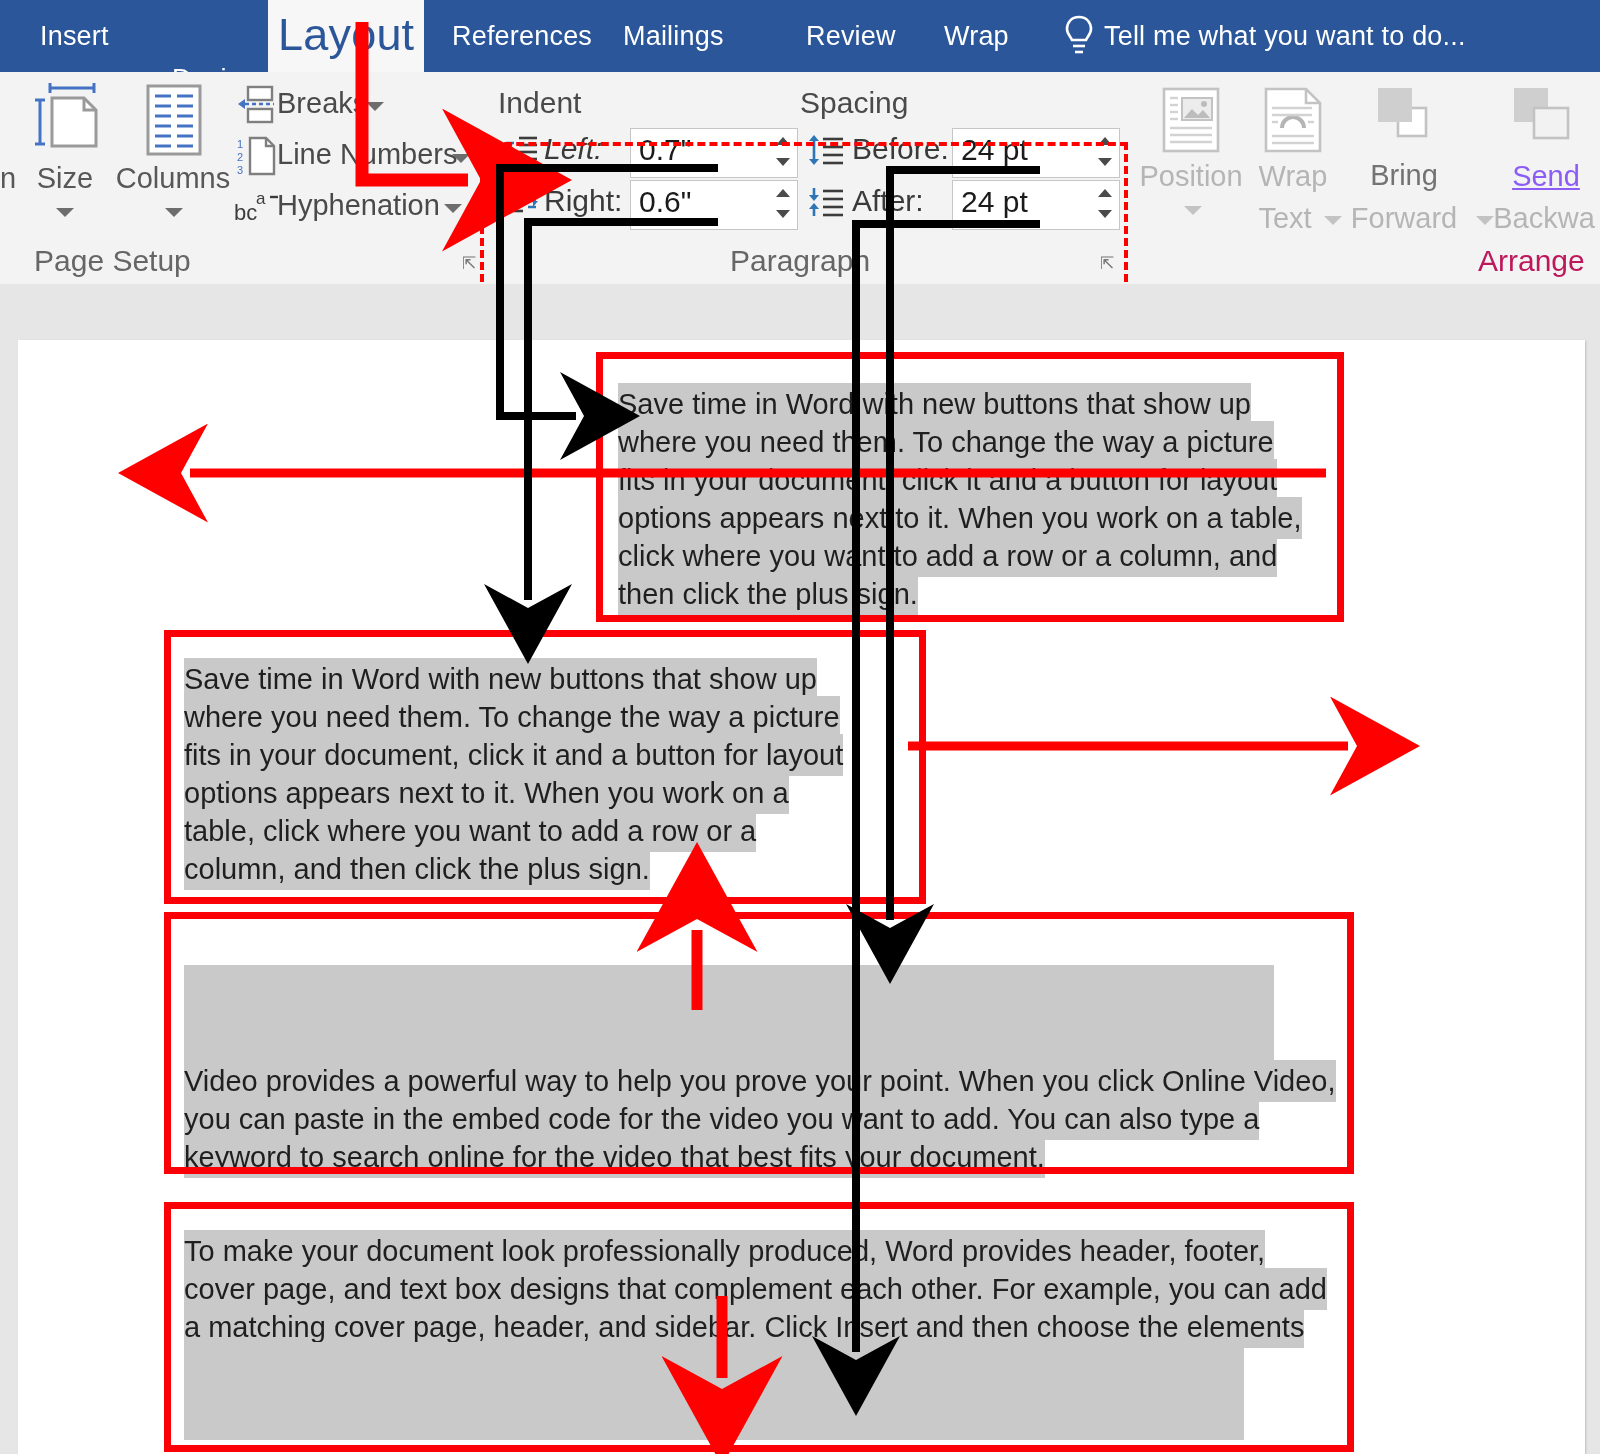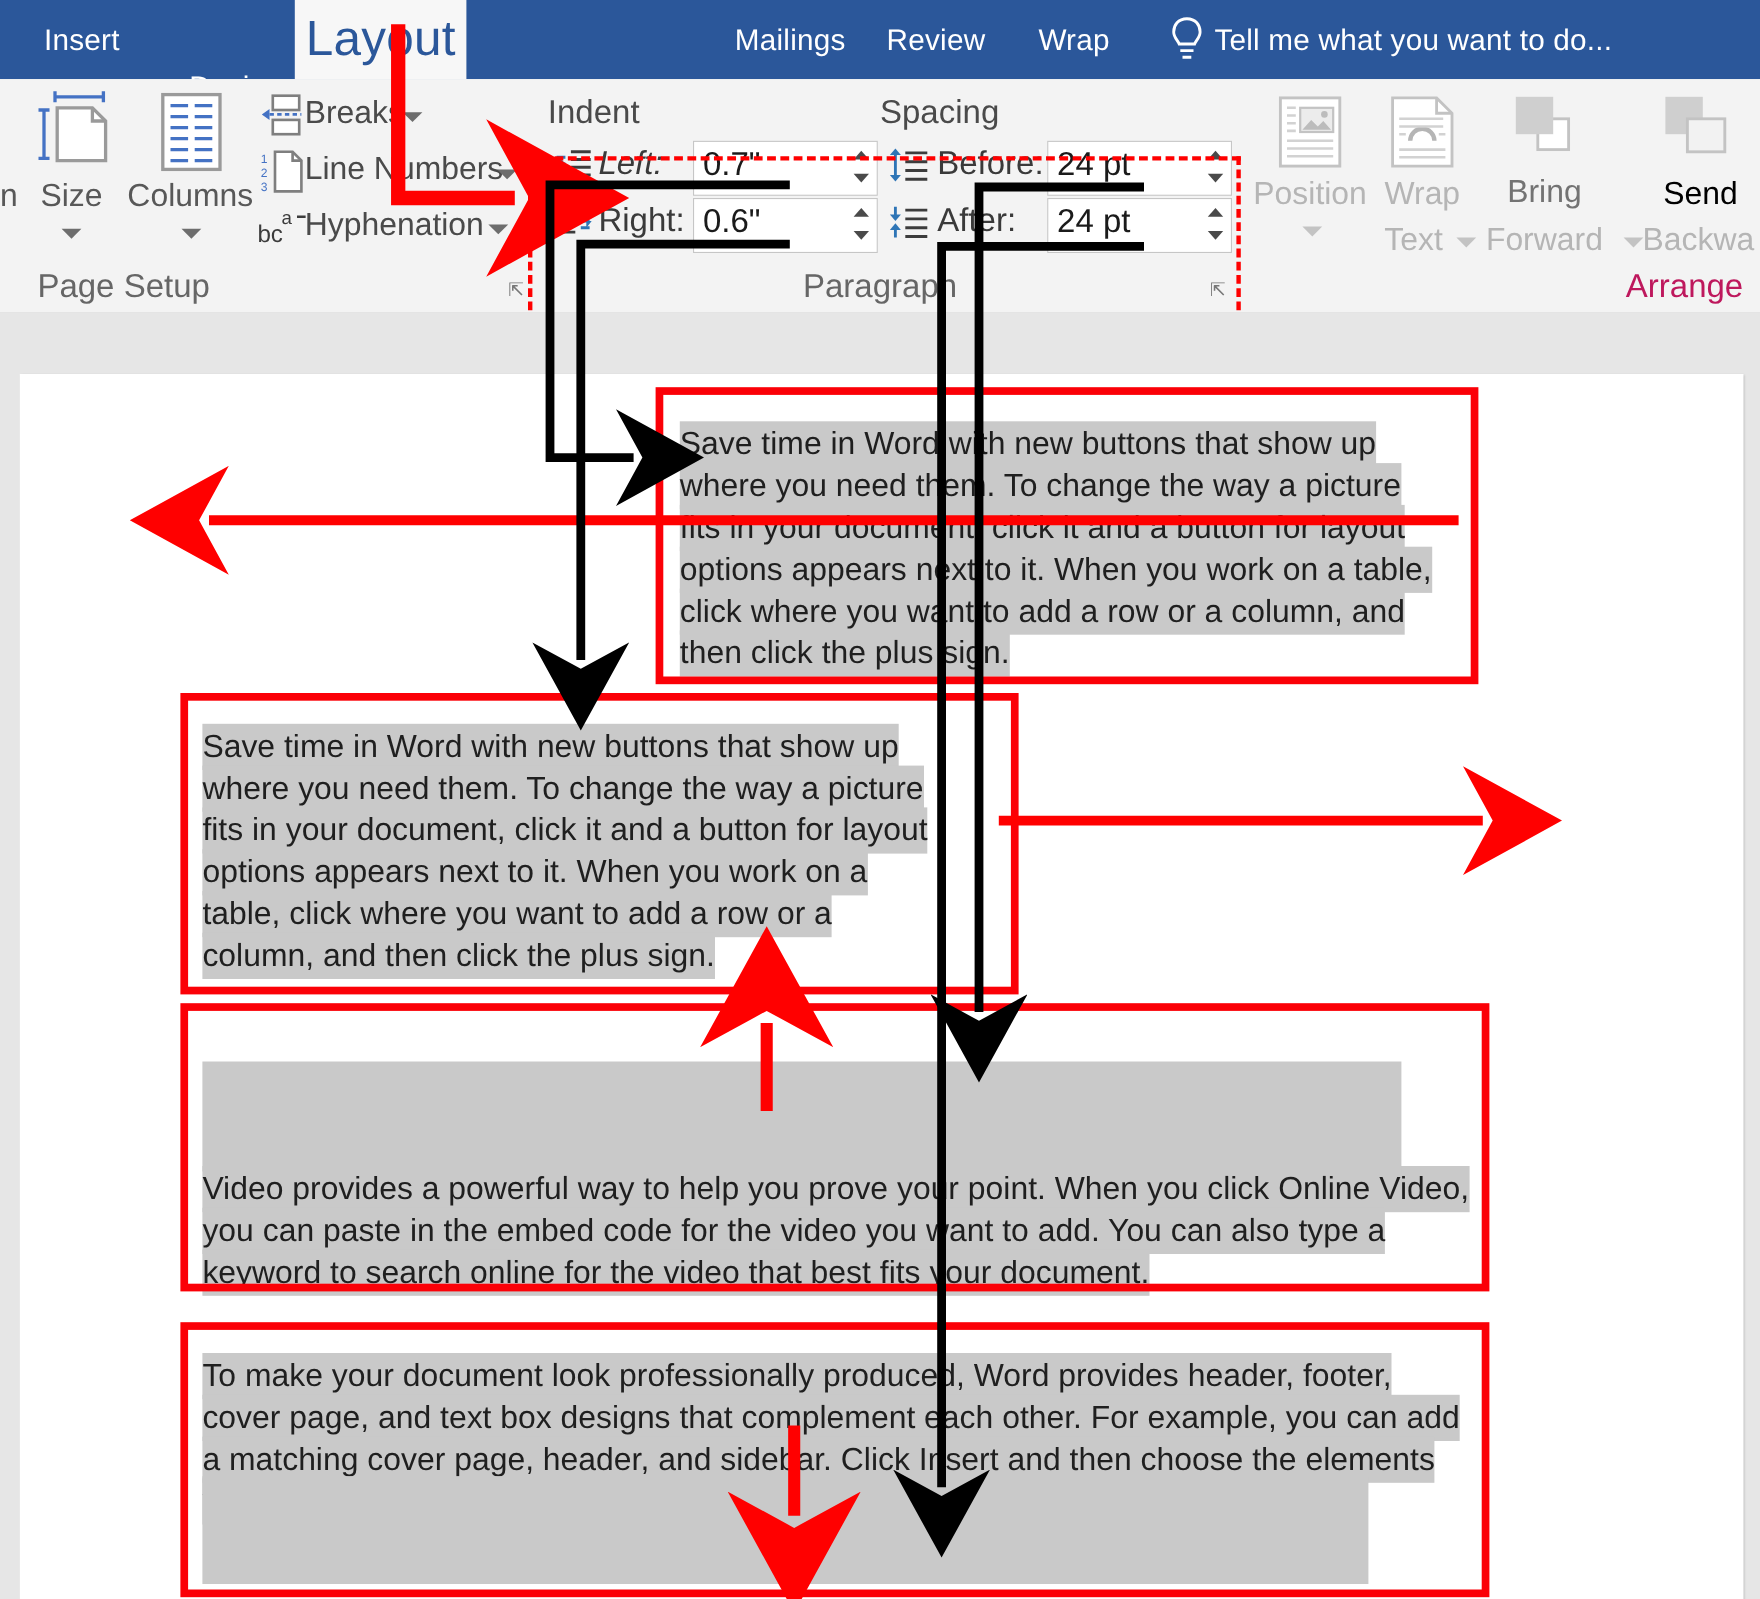--- a/index.html
+++ b/index.html
@@ -81,21 +81,22 @@
   
   #overlay{position:absolute;left:0;top:0;width:1600px;height:1454px;pointer-events:none;}
 </style>
 </head>
 <body>
 
 <div id="tabbar">
   <div class="tab" style="left:40px;">Insert</div>
   <div class="tab" style="left:172px;margin-top:43px;">Design</div>
   <div class="tab active" style="left:268px;padding:0 10px;">Layout</div>
-  <div class="tab" style="left:668px;">Mailings</div>
+  <div class="tab" style="left:452px;">References</div>
+  <div class="tab" style="left:623px;">Mailings</div>
   <div class="tab" style="left:806px;">Review</div>
   <div class="tab" style="left:944px;">Wrap</div>
   <svg id="tell-me-icon" viewBox="0 0 34 44">
     <path d="M17 3 C9 3 5 9 5 15 c0 5 4 8 5 11 h14 c1-3 5-6 5-11 0-6-4-12-12-12z" fill="none" stroke="#ffffff" stroke-width="2.6"></path>
     <line x1="11" y1="32" x2="23" y2="32" stroke="#ffffff" stroke-width="2.6"></line>
     <line x1="13" y1="38" x2="21" y2="38" stroke="#ffffff" stroke-width="2.6"></line>
   </svg>
   <div class="tab" style="left:1104px;">Tell me what you want to do...</div>
 </div>
 
@@ -296,21 +297,21 @@
       <rect x="6" y="2" width="34" height="34" fill="#cfcfcf"></rect>
     </svg>
     <div class="big-btn-label" style="left:1368px;top:87px;width:72px;color:#737373;">Bring</div>
     <div class="big-btn-label" style="left:1340px;top:130px;width:128px;color:#b5b5b5;">Forward</div>
     <span class="caret" style="position:absolute;left:1476px;top:144px;border-top-color:#c3c3c3;"></span>
 
     <svg style="position:absolute;left:1508px;top:14px;" width="62" height="68" viewBox="0 0 62 68">
       <rect x="6" y="2" width="34" height="34" fill="#cfcfcf"></rect>
       <rect x="26" y="22" width="34" height="30" fill="#f2f2f2" stroke="#c3c3c3" stroke-width="2.6"></rect>
     </svg>
-    <div class="big-btn-label" style="left:1500px;top:88px;width:92px;color:#000000;">Send</div>
+    <div class="big-btn-label" style="left:1500px;top:88px;width:92px;color:#8b5cf6;text-decoration:underline;">Send</div>
     <div class="big-btn-label" style="left:1474px;top:130px;width:140px;color:#b5b5b5;">Backwa</div>
 
     <div class="grp-label" style="left:1478px;color:#be185d;">Arrange</div>
   </div>
 
   <div id="paragraph-dashed"></div>
 </div>
 
 <div id="doc-area">
   <div id="page">

